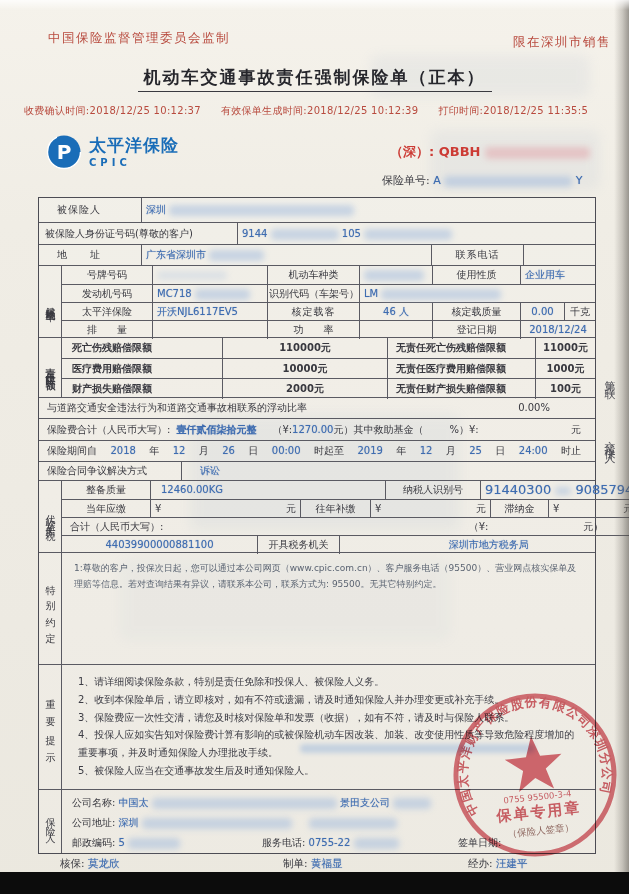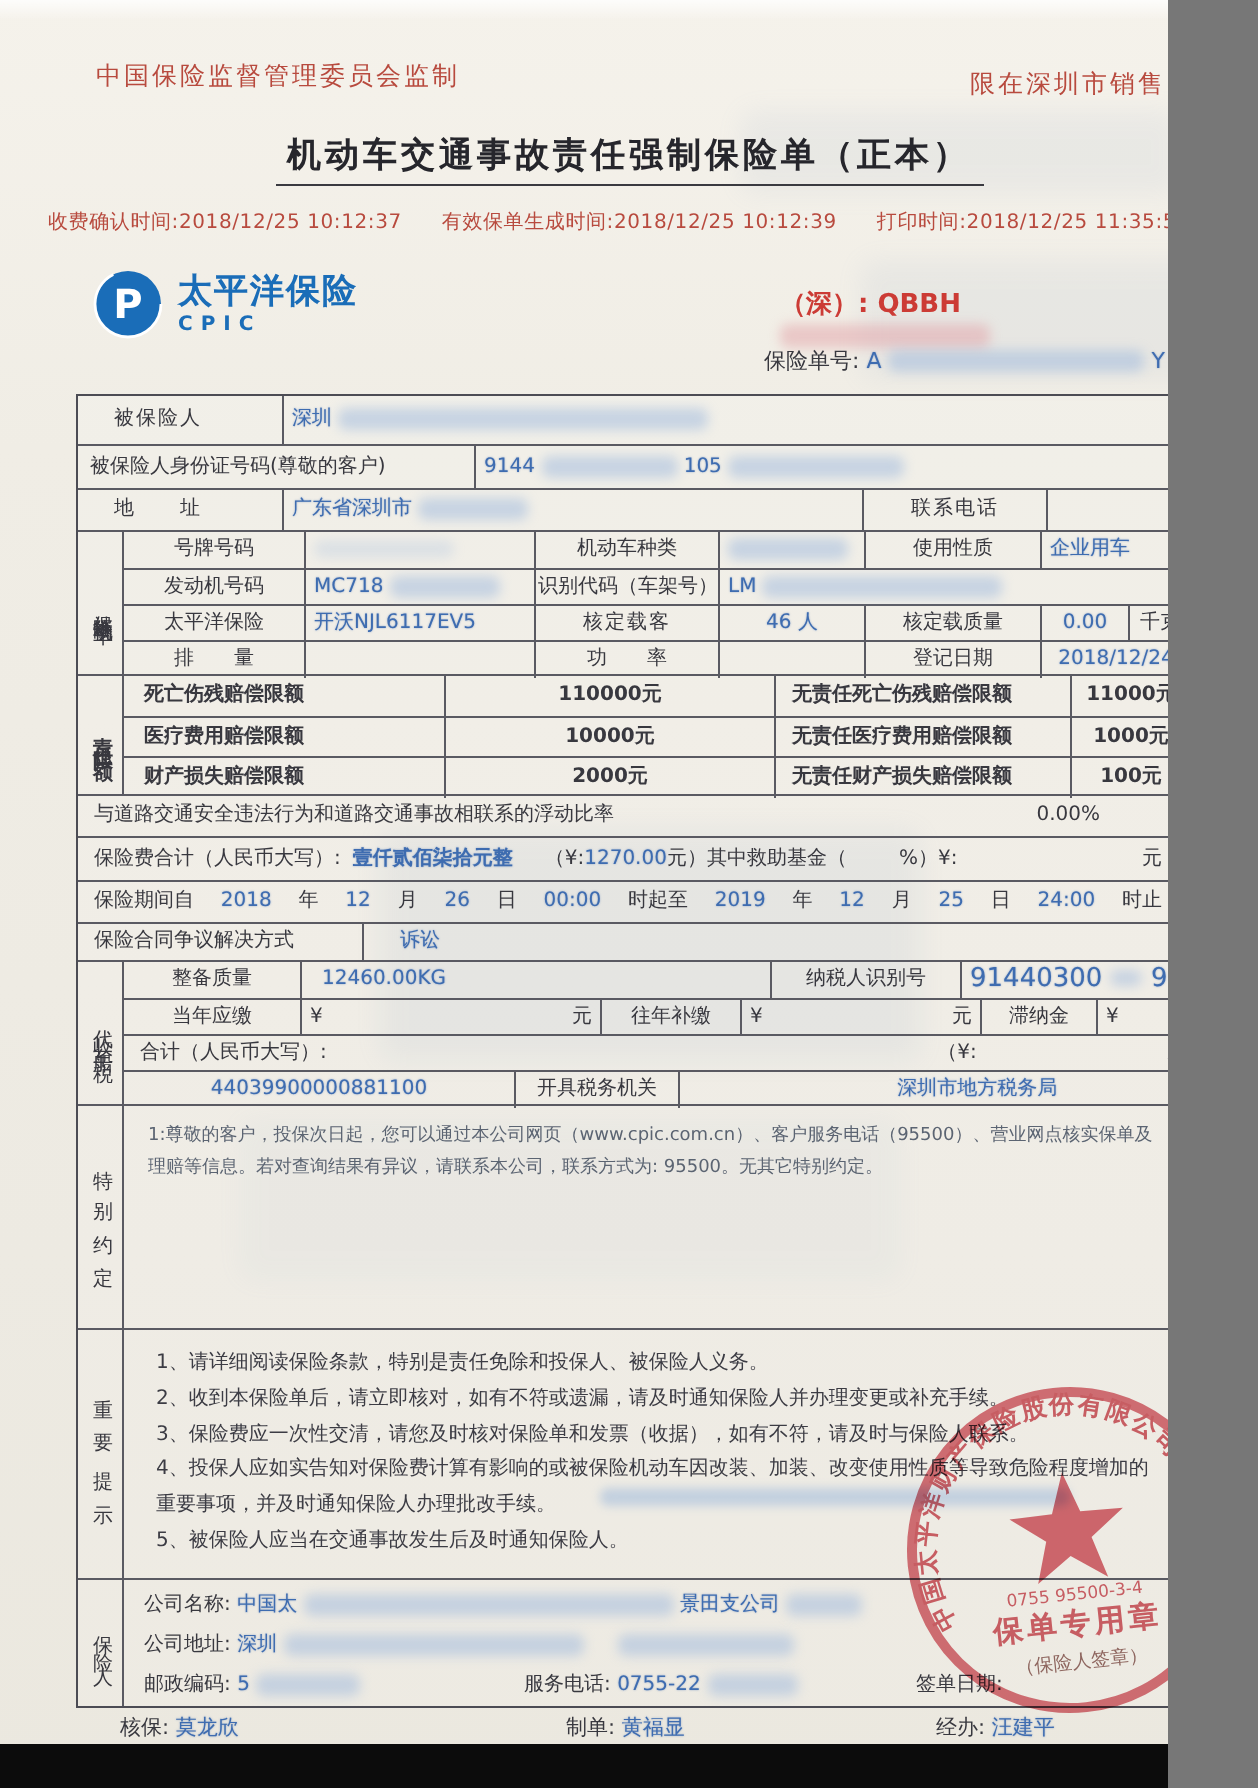--- a/index.html
+++ b/index.html
@@ -1,18 +1,18 @@
 <!DOCTYPE html>
 <html><head>
 <meta charset="utf-8">
 <style>
   * { margin:0; padding:0; box-sizing:border-box; }
   html,body { background:#777; }
   body { font-family:"DejaVu Sans","Liberation Sans",sans-serif; }
-  #page { position:relative; width:584px; height:894px; overflow:hidden;
+  #page { position:relative; width:629px; height:894px; overflow:hidden;
           background:linear-gradient(180deg,#f5f2eb 0%,#f0ede5 25%,#edeae2 70%,#ebe8df 100%); }
   .abs { position:absolute; }
   .red { color:#b84a3e; }
   .bv { color:#3e6cb0; text-shadow:0 0 1px rgba(62,108,176,.55); }
   .ink { color:#38383f; }
   
   .rb { display:inline-block; height:11px; border-radius:4px; background:#9db8dd; opacity:.5; filter:blur(3px); vertical-align:middle; }
   .rb-red { background:#e2a2a8; }
   .ghost { position:absolute; background:#93a6c2; opacity:.10; filter:blur(6px); border-radius:8px; pointer-events:none; }
   
@@ -55,21 +55,21 @@
 <body>
 
 <div id="page">
 
   <div class="ghost" style="left:370px;top:55px;width:220px;height:42px;"></div>
   <div class="ghost" style="left:430px;top:130px;width:170px;height:60px;"></div>
   <div class="ghost" style="left:190px;top:415px;width:270px;height:115px;opacity:.12;"></div>
   <div class="ghost" style="left:120px;top:560px;width:330px;height:80px;opacity:.07;"></div>
 
   <div class="abs red" style="left:48px;top:30px;font-size:12.5px;letter-spacing:1.5px;">中国保险监督管理委员会监制</div>
-  <div class="abs red" style="left:485px;top:34px;font-size:12.5px;letter-spacing:1.5px;">限在深圳市销售</div>
+  <div class="abs red" style="left:513px;top:34px;font-size:12.5px;letter-spacing:1.5px;">限在深圳市销售</div>
 
   <div class="abs" style="left:0;top:66px;width:629px;text-align:center;">
     <span class="title">机动车交通事故责任强制保险单（正本）</span>
   </div>
 
   <div class="abs red ts-line" style="left:24px;top:104px;width:612px;">
     <span>收费确认时间:2018/12/25 10:12:37</span>
     <span>有效保单生成时间:2018/12/25 10:12:39</span>
     <span>打印时间:2018/12/25 11:35:5</span>
   </div>

